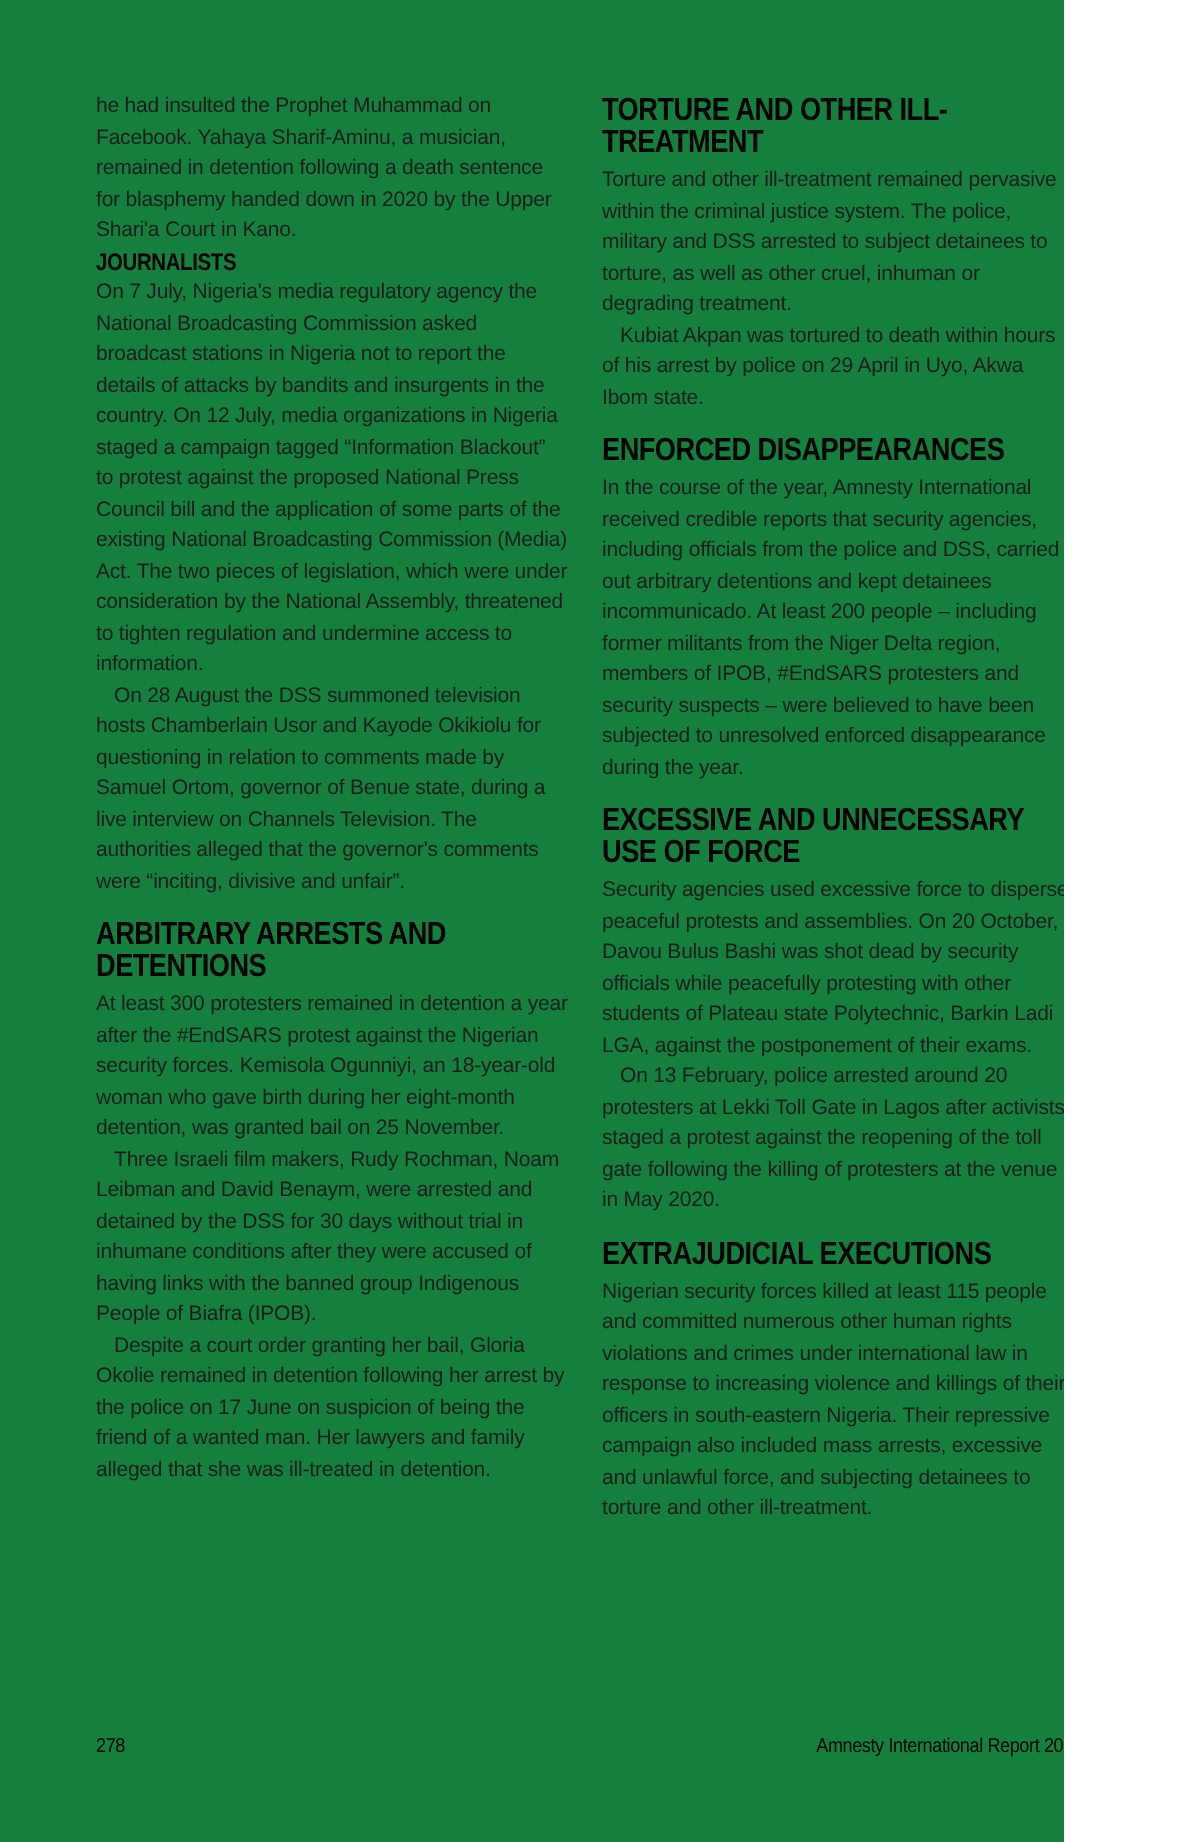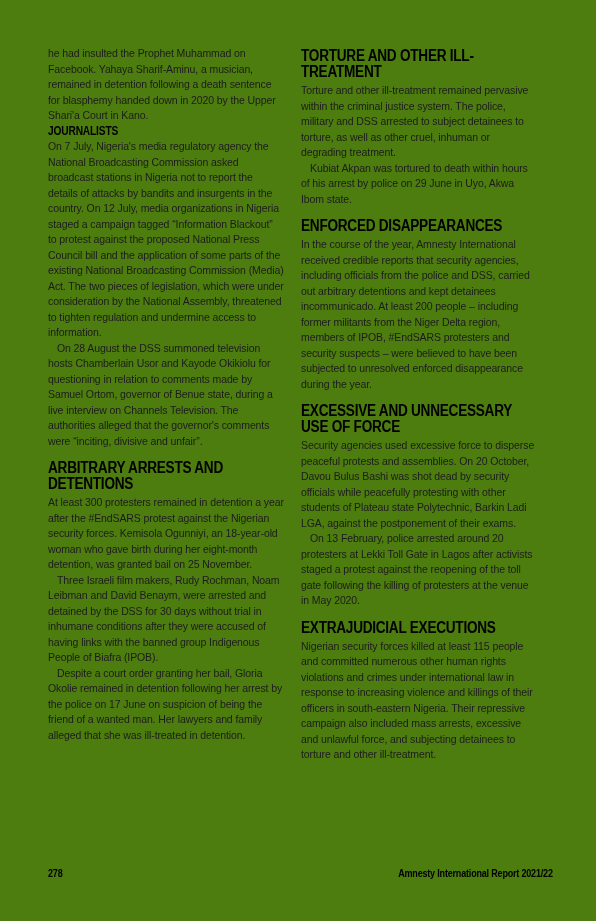--- a/index.html
+++ b/index.html
@@ -1,20 +1,20 @@
 <!DOCTYPE html>
 <html><head>
 <meta charset="utf-8">
 <style>
   html, body { margin: 0; padding: 0; background: #ffffff; }
   .page {
     position: relative;
-    width: 596px;
+    width: 532px;
     height: 921px;
-    background: #4d7c0f;
+    background: #15803d;
     font-family: "Liberation Sans", sans-serif;
     color: #1c1c1c;
     overflow: hidden;
   }
   .columns {
     position: absolute;
     left: 48px;
     top: 46px;
     display: flex;
     gap: 17px;
@@ -50,21 +50,21 @@
     transform-origin: left top;
     letter-spacing: -0.2px;
   }
   .footer {
     position: absolute;
     left: 48px;
     top: 868px;
     width: 505px;
     display: flex;
     justify-content: space-between;
-    font-weight: bold;
+    font-weight: normal;
     font-size: 10px;
     color: #000000;
   }
   .footer .page-num {
     transform: scaleX(0.9);
     transform-origin: left center;
     letter-spacing: -0.2px;
   }
   .footer .report-title {
     transform: scaleX(0.9);
@@ -86,21 +86,21 @@
       <p class="body-para indent">On 28 August the DSS summoned television hosts Chamberlain Usor and Kayode Okikiolu for questioning in relation to comments made by Samuel Ortom, governor of Benue state, during a live interview on Channels Television. The authorities alleged that the governor's comments were “inciting, divisive and unfair”.</p>
       <h2 class="heading">ARBITRARY ARRESTS AND DETENTIONS</h2>
       <p class="body-para">At least 300 protesters remained in detention a year after the #EndSARS protest against the Nigerian security forces. Kemisola Ogunniyi, an 18-year-old woman who gave birth during her eight-month detention, was granted bail on 25 November.</p>
       <p class="body-para indent">Three Israeli film makers, Rudy Rochman, Noam Leibman and David Benaym, were arrested and detained by the DSS for 30 days without trial in inhumane conditions after they were accused of having links with the banned group Indigenous People of Biafra (IPOB).</p>
       <p class="body-para indent">Despite a court order granting her bail, Gloria Okolie remained in detention following her arrest by the police on 17 June on suspicion of being the friend of a wanted man. Her lawyers and family alleged that she was ill-treated in detention.</p>
     </div>
 
     <div class="col">
       <h2 class="heading first">TORTURE AND OTHER ILL-TREATMENT</h2>
       <p class="body-para">Torture and other ill-treatment remained pervasive within the criminal justice system. The police, military and DSS arrested to subject detainees to torture, as well as other cruel, inhuman or degrading treatment.</p>
-      <p class="body-para indent">Kubiat Akpan was tortured to death within hours of his arrest by police on 29 June in Uyo, Akwa Ibom state.</p>
+      <p class="body-para indent">Kubiat Akpan was tortured to death within hours of his arrest by police on 29 April in Uyo, Akwa Ibom state.</p>
       <h2 class="heading">ENFORCED DISAPPEARANCES</h2>
       <p class="body-para">In the course of the year, Amnesty International received credible reports that security agencies, including officials from the police and DSS, carried out arbitrary detentions and kept detainees incommunicado. At least 200 people – including former militants from the Niger Delta region, members of IPOB, #EndSARS protesters and security suspects – were believed to have been subjected to unresolved enforced disappearance during the year.</p>
       <h2 class="heading">EXCESSIVE AND UNNECESSARY USE OF FORCE</h2>
       <p class="body-para">Security agencies used excessive force to disperse peaceful protests and assemblies. On 20 October, Davou Bulus Bashi was shot dead by security officials while peacefully protesting with other students of Plateau state Polytechnic, Barkin Ladi LGA, against the postponement of their exams.</p>
       <p class="body-para indent">On 13 February, police arrested around 20 protesters at Lekki Toll Gate in Lagos after activists staged a protest against the reopening of the toll gate following the killing of protesters at the venue in May 2020.</p>
       <h2 class="heading">EXTRAJUDICIAL EXECUTIONS</h2>
       <p class="body-para">Nigerian security forces killed at least 115 people and committed numerous other human rights violations and crimes under international law in response to increasing violence and killings of their officers in south-eastern Nigeria. Their repressive campaign also included mass arrests, excessive and unlawful force, and subjecting detainees to torture and other ill-treatment.</p>
     </div>
 
   </div>

